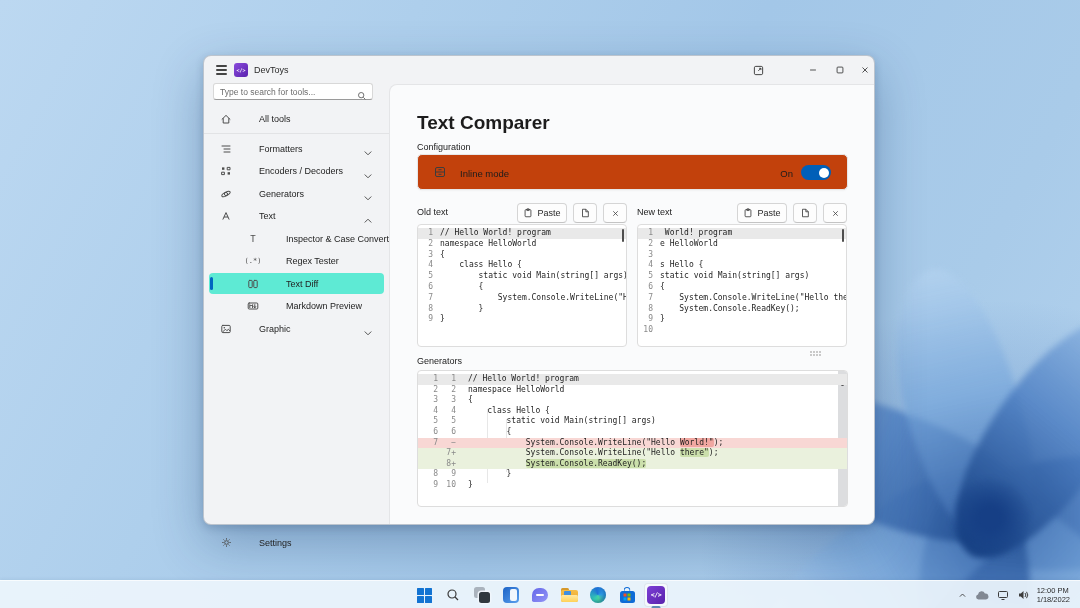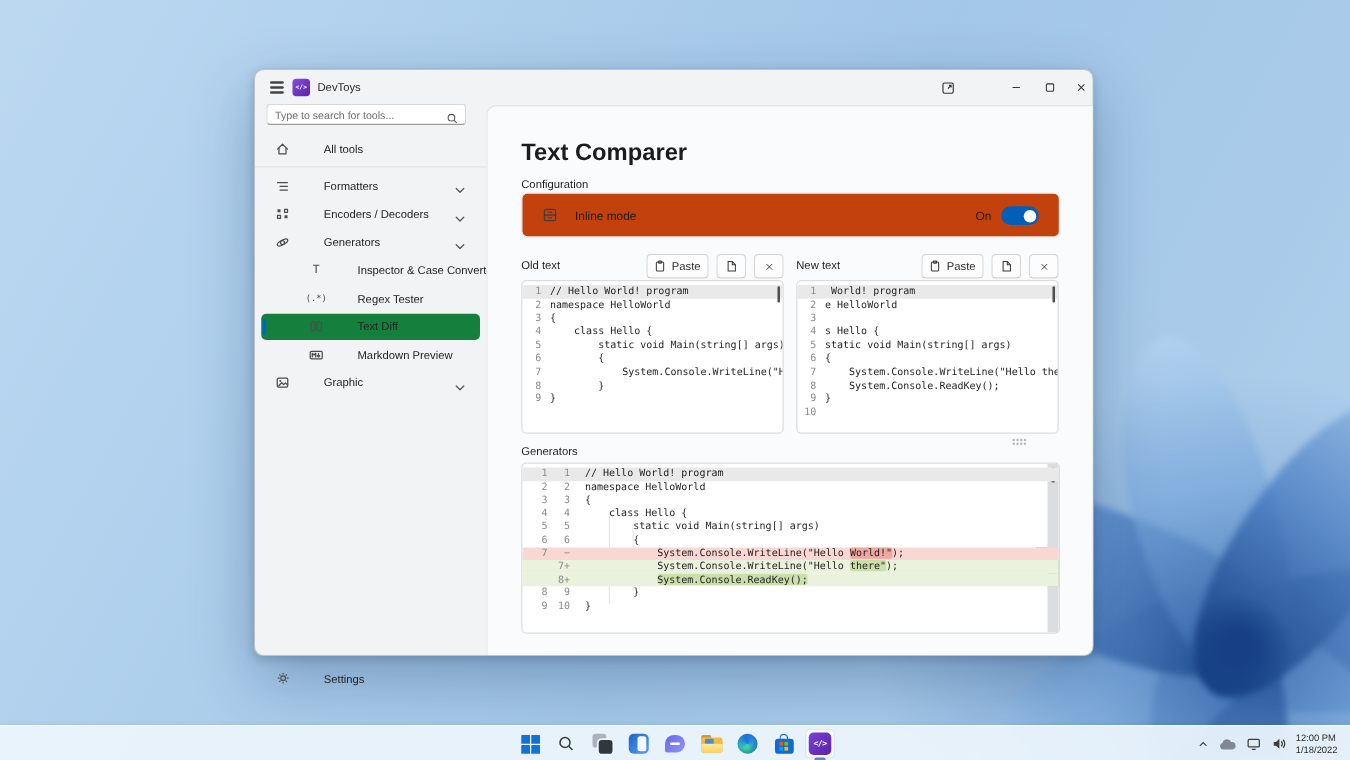--- a/index.html
+++ b/index.html
@@ -43,21 +43,21 @@
   .sidebar { position:absolute; left:0; top:28px; bottom:0; width:185px; }
   .searchbox { position:absolute; left:9px; top:-1px; width:160px; height:17px; background:#fff;
     border:1px solid #d8d8d8; border-bottom-color:#9a9a9a; border-radius:3px; }
   .searchbox input { position:absolute; left:6px; top:0; width:134px; height:15px; border:none; outline:none;
     font:8.5px "Liberation Sans",sans-serif; color:#444; background:transparent; }
   .searchbox input::placeholder { color:#6d6d6d; }
   .searchbox .s-ic { position:absolute; right:5px; top:3px; }
   .nav { position:absolute; left:0; top:24px; right:0; }
   .nav-row { position:relative; height:21px; margin:0 5px 1.5px 5px; border-radius:4px;
     display:flex; align-items:center; cursor:pointer; }
-  .nav-row.sel { background:#15803d; }
+  .nav-row.sel { background:#5eead4; }
   .nav-row.sel::before { content:""; position:absolute; left:1px; top:4px; width:3px; height:13px;
     border-radius:2px; background:#0067c0; }
   .nav-ic { width:18px; margin-left:8px; display:flex; align-items:center; justify-content:center; color:#4d4d4d;
     font-size:7px; flex:none; }
   .nav-row.child .nav-ic { margin-left:35px; }
   .nav-lb { margin-left:24px; font-size:9px; color:#232323; white-space:nowrap; }
   .nav-chev { position:absolute; right:10px; top:7px; color:#555; }
   .nav-div { height:1px; background:#e2e3e5; margin:4px 0 4px 0; }
   .settings-row { position:absolute; left:5px; right:5px; top:448px; height:21px; border-radius:4px;
     display:flex; align-items:center; cursor:pointer; }
@@ -258,20 +258,31 @@
               <svg width="12" height="12" viewBox="0 0 12 12" fill="none" stroke="currentColor" stroke-width="1" stroke-linecap="round" stroke-linejoin="round">
                 <circle cx="6" cy="6" r="1.6"></circle>
                 <ellipse cx="6" cy="6" rx="4.6" ry="1.8" transform="rotate(-28 6 6)"></ellipse>
               </svg>
             </span>
             <span class="nav-lb">Generators</span>
             <span class="nav-chev"><svg width="12" height="12" viewBox="0 0 12 12" fill="none" stroke="currentColor" stroke-width="1" stroke-linecap="round" stroke-linejoin="round">
                 <path d="M3 4.8 L6 7.8 L9 4.8"></path>
               </svg></span>
           </div>
+          <div class="nav-row">
+            <span class="nav-ic">
+              <svg width="12" height="12" viewBox="0 0 12 12" fill="none" stroke="currentColor" stroke-width="1" stroke-linecap="round" stroke-linejoin="round">
+                <path d="M3 9.2 L6 2.6 L9 9.2M4.3 7h3.4"></path>
+              </svg>
+            </span>
+            <span class="nav-lb">Text</span>
+            <span class="nav-chev"><svg width="12" height="12" viewBox="0 0 12 12" fill="none" stroke="currentColor" stroke-width="1" stroke-linecap="round" stroke-linejoin="round">
+                <path d="M3 7.2 L6 4.2 L9 7.2"></path>
+              </svg></span>
+          </div>
           <div class="nav-row child">
             <span class="nav-ic">
               <span class="mini-ic" style="font-size:9px;">T</span>
             </span>
             <span class="nav-lb">Inspector &amp; Case Converter</span>
           </div>
           <div class="nav-row child">
             <span class="nav-ic">
               <span class="mini-ic">(.*)</span>
             </span>

